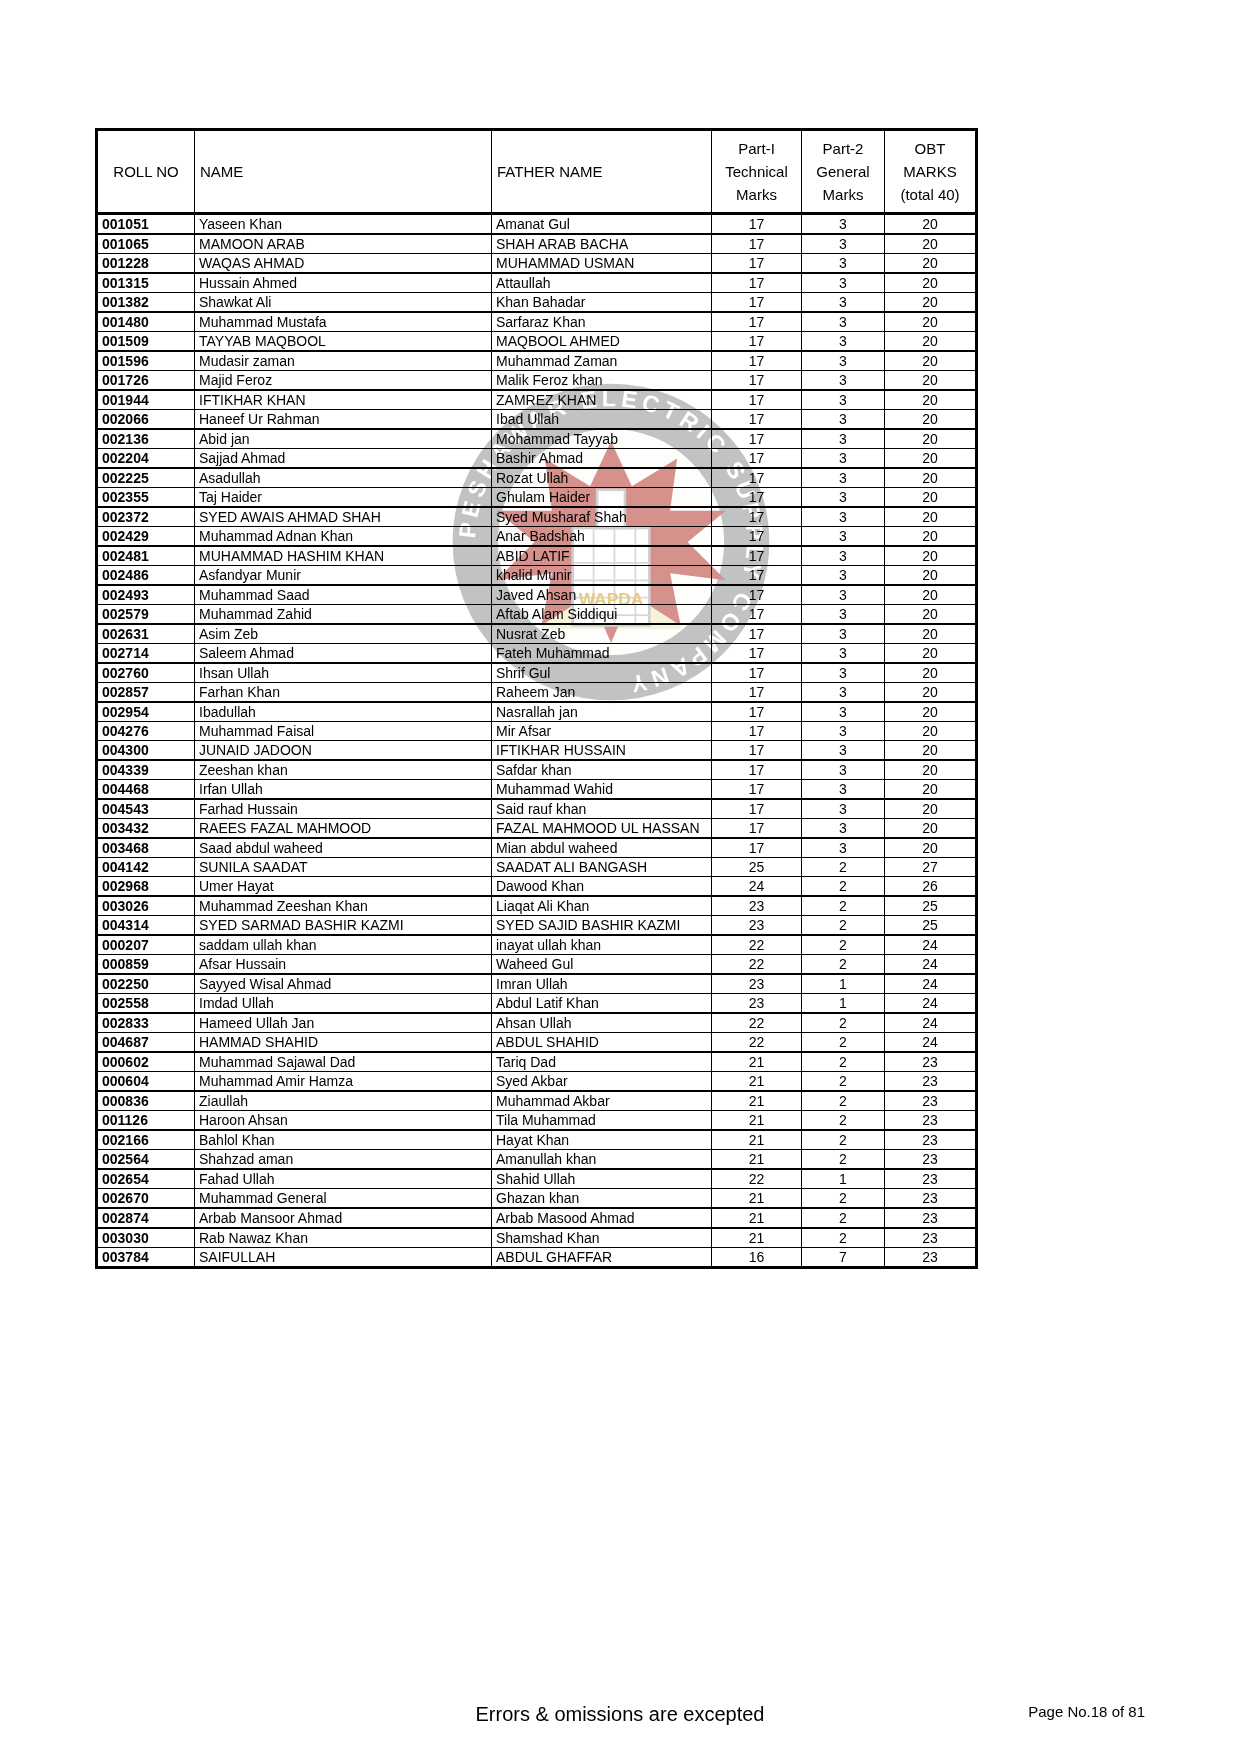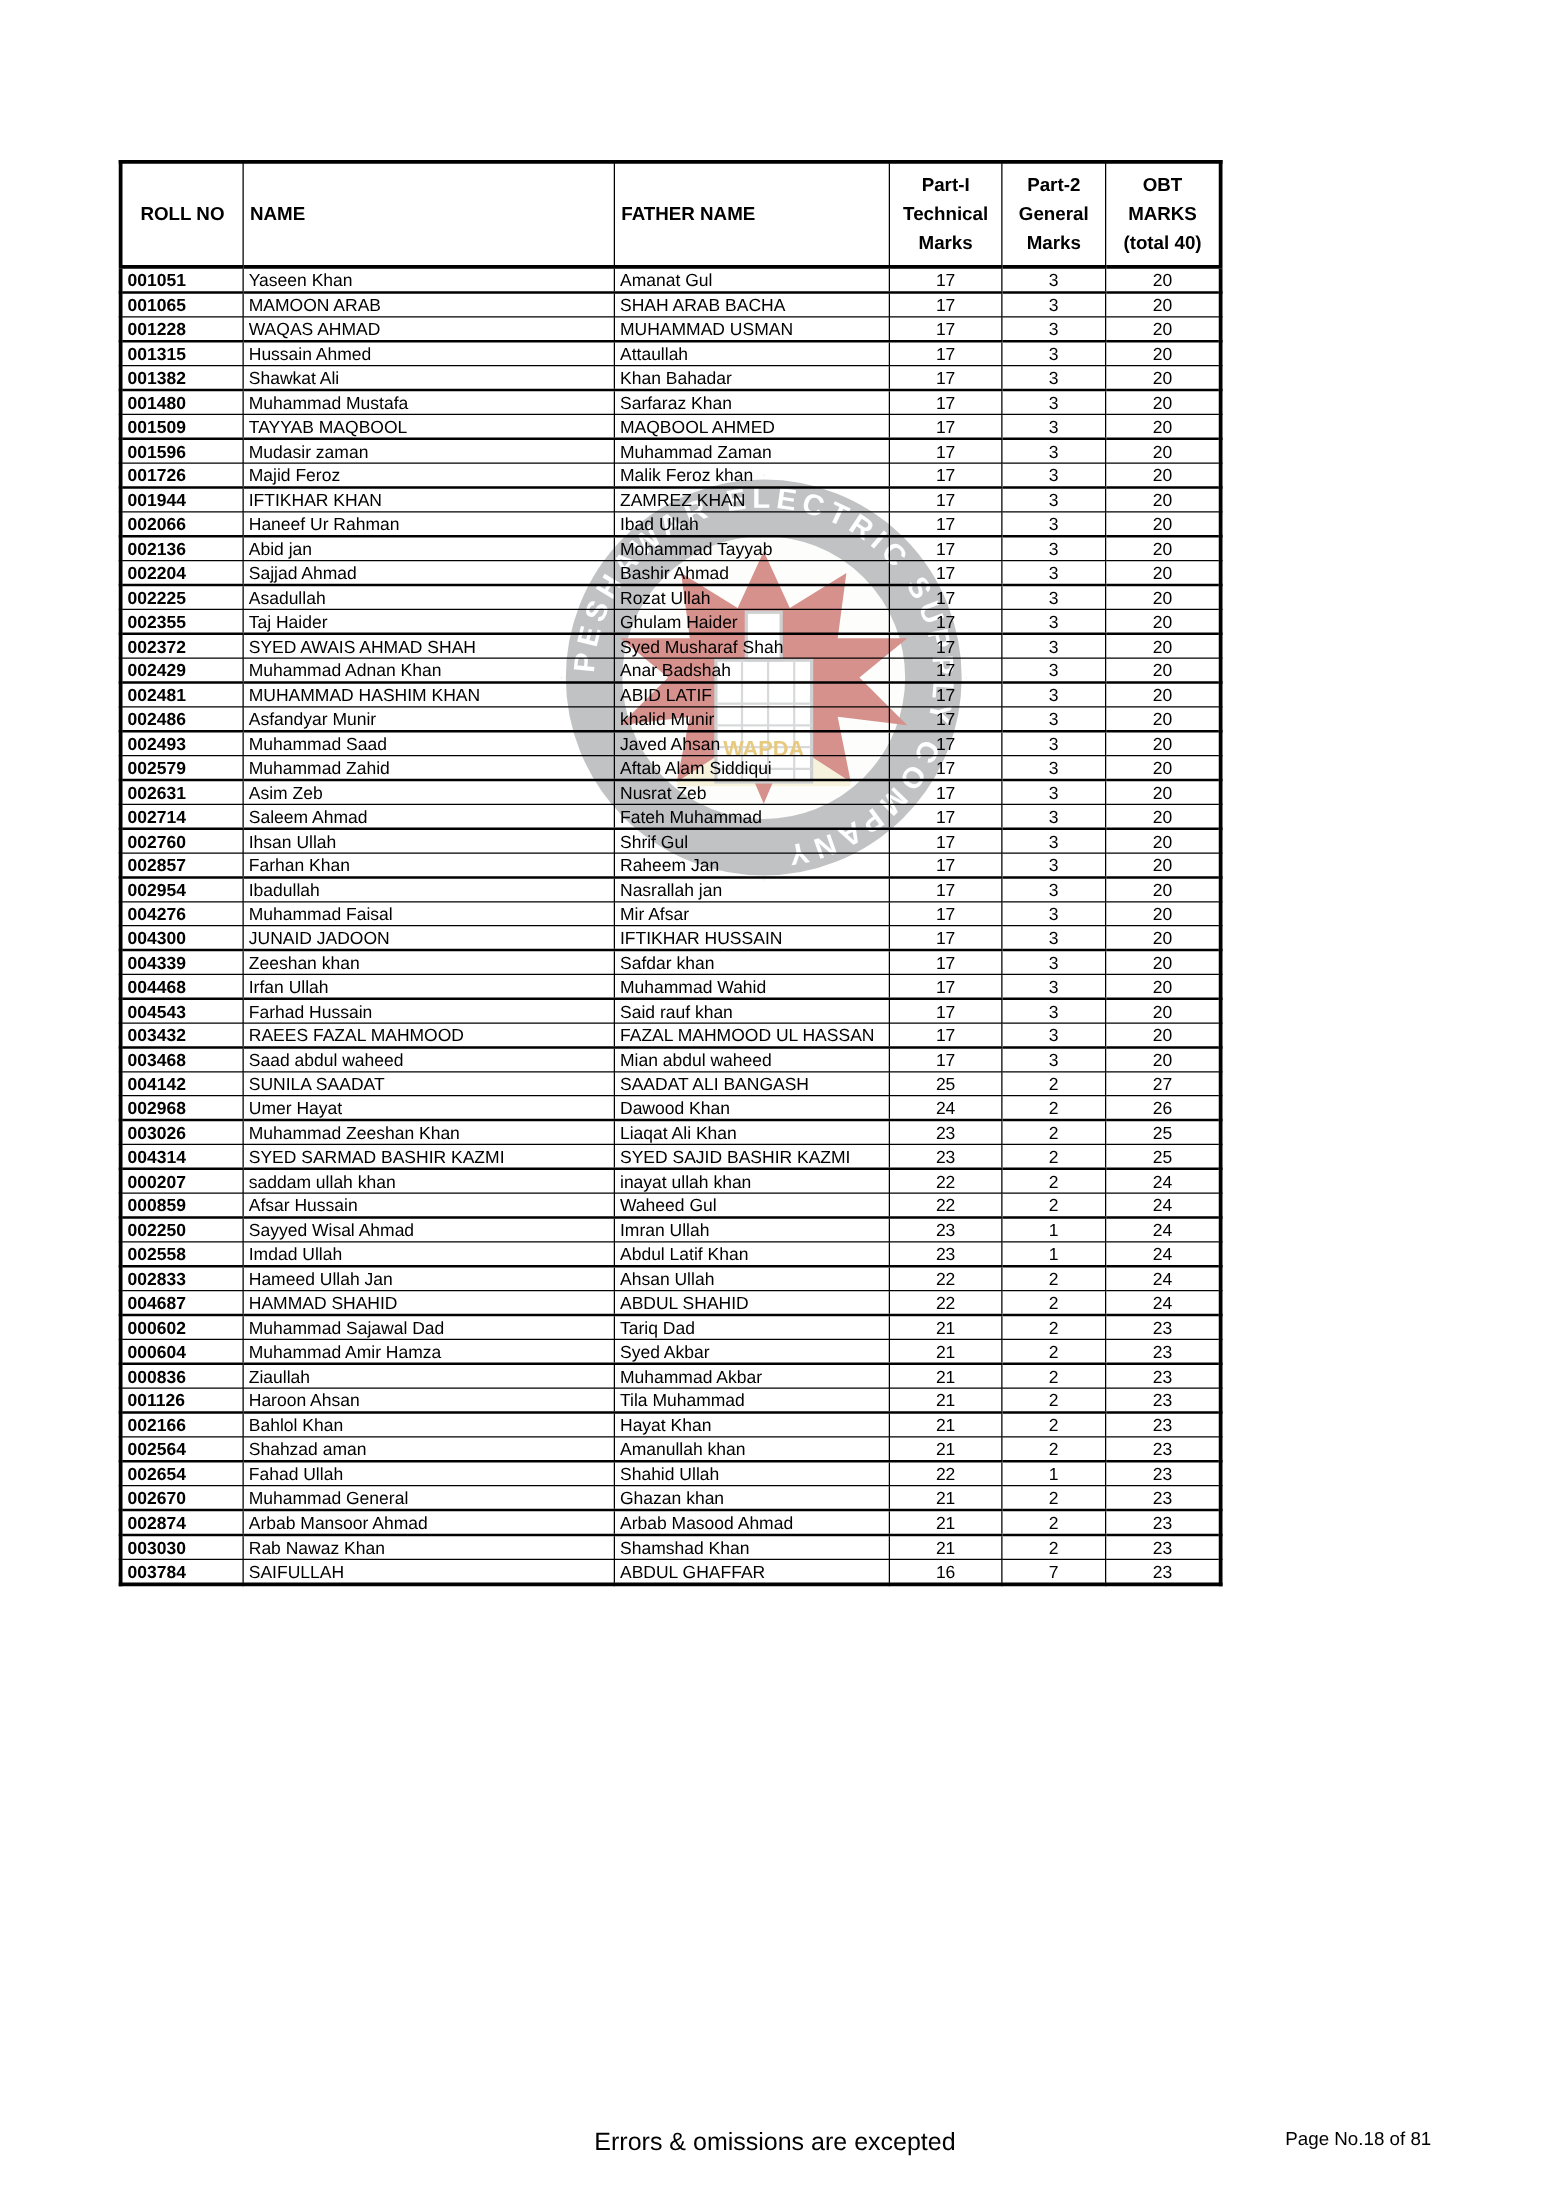--- a/index.html
+++ b/index.html
@@ -31,21 +31,21 @@
     border:3px solid #000;
   }
   .results th,.results td{
     border:1.6px solid #000;
     overflow:hidden;
     white-space:nowrap;
     background:transparent;
   }
   .results thead th{
     height:79px;
-    font-weight:bold;
+    font-weight:normal;
     font-size:15px;
     border-bottom:3px solid #000;
     white-space:pre-line;
     line-height:1.55;
     vertical-align:middle;
   }
   .results thead th.left{ text-align:left; padding-left:5px; }
   .results thead th.center{ text-align:center; }
   .results td{
     height:18px;

